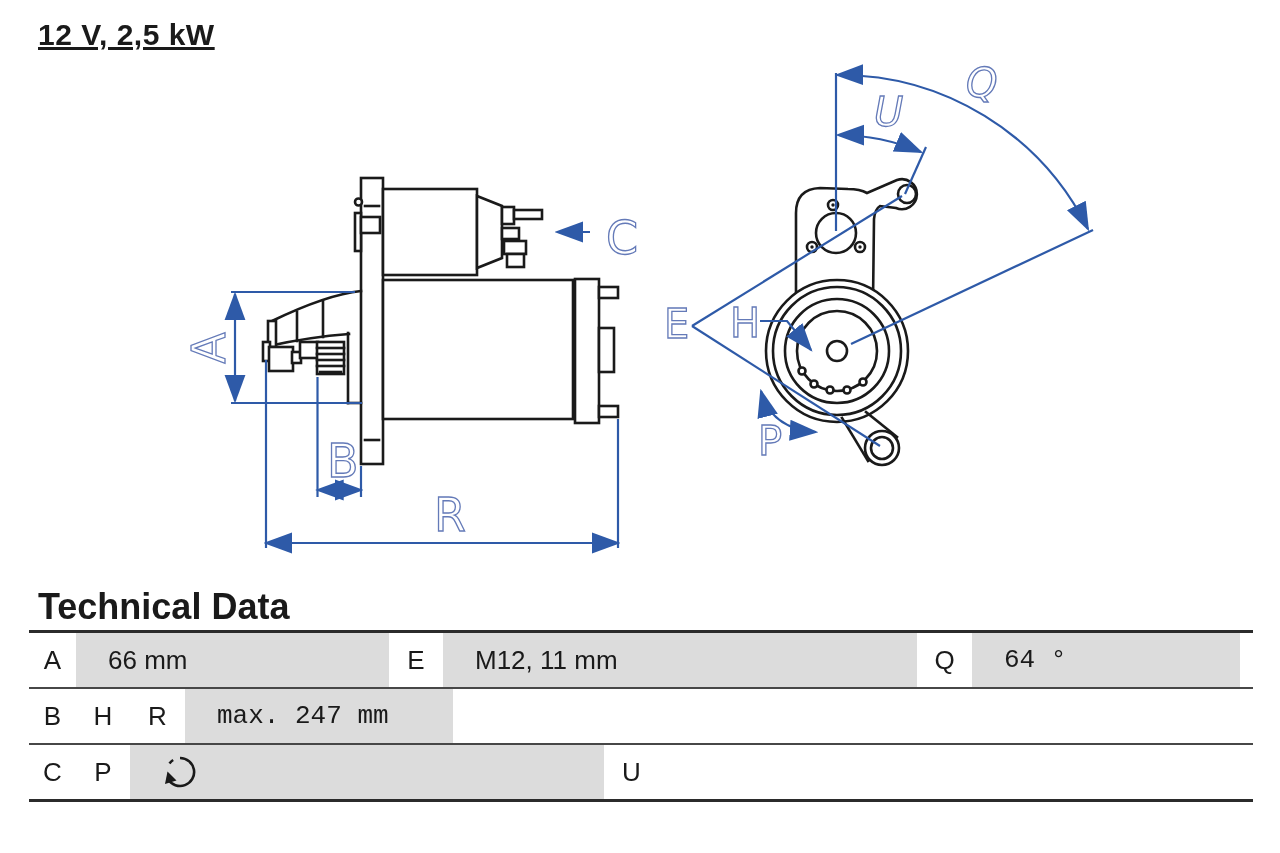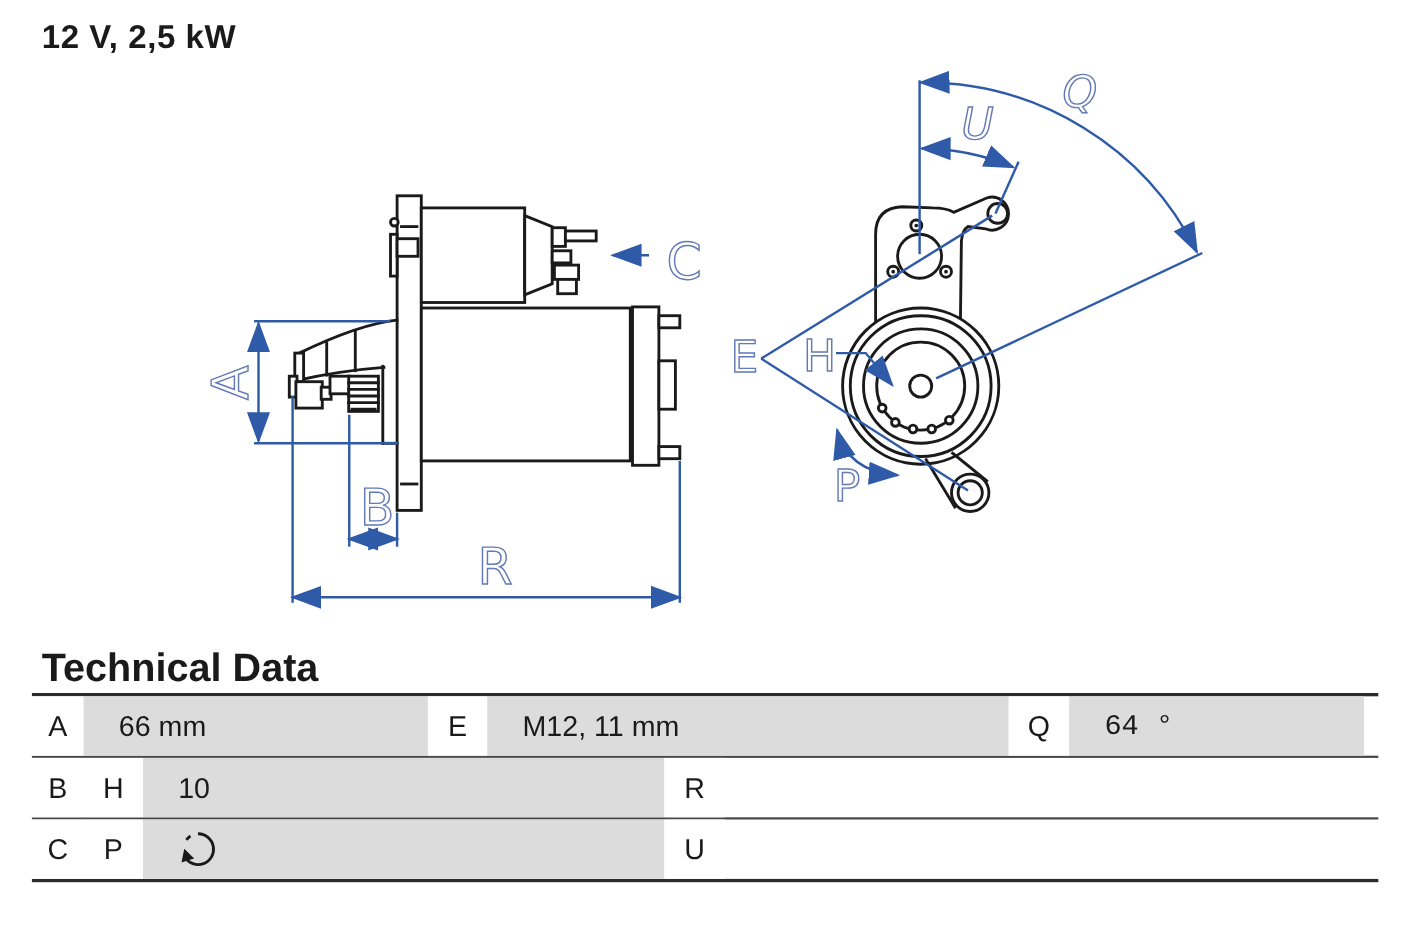--- a/index.html
+++ b/index.html
@@ -8,21 +8,21 @@
     --label-blue:#647ab8;
     --cell-gray:#dcdcdc;
     --text-dark:#1a1a1a;
   }
   html,body{margin:0;padding:0;}
   body{
     width:1280px;height:853px;position:relative;background:#ffffff;
     font-family:"Liberation Sans", sans-serif;color:var(--text-dark);overflow:hidden;
   }
   .title{
-    position:absolute;left:38px;top:18px;font-size:30px;font-weight:600;letter-spacing:.5px;
+    position:absolute;left:38px;top:18px;font-size:30px;font-weight:600;letter-spacing:.5px;text-decoration:underline;
   }
   .heading{
     position:absolute;left:38px;top:586px;font-size:36px;font-weight:700;
   }
   svg.drawing{position:absolute;left:0;top:0;}
   .blk{stroke:var(--line-black);stroke-width:2.6;fill:none;stroke-linejoin:miter;stroke-linecap:square;}
   .blkf{stroke:var(--line-black);stroke-width:2.6;fill:#ffffff;stroke-linejoin:miter;}
   .dim{stroke:var(--dim-blue);stroke-width:2.2;fill:none;stroke-linecap:butt;}
   .cad{font-family:"DejaVu Sans", sans-serif;fill:none;stroke:var(--label-blue);stroke-width:1.3px;}
   .cadL{font-size:46px;}
@@ -193,22 +193,22 @@
     <div class="lcell w1">A</div>
     <div class="vcell w2">66 mm</div>
     <div class="lcell w3">E</div>
     <div class="vcell w4">M12, 11 mm</div>
     <div class="lcell w5">Q</div>
     <div class="vcell w6">64 °</div>
   </div>
   <div class="trow">
     <div class="lcell w1">B</div>
     <div class="lcell w3">H</div>
-    <div class="vcell w4">10</div>
     <div class="lcell w5">R</div>
+    <div class="vcell w6">max. 247 mm</div>
   </div>
   <div class="trow">
     <div class="lcell w1">C</div>
     <div class="lcell w3">P</div>
     <div class="vcell w4">
 
       <svg width="36" height="36" viewBox="0 0 36 36">
         <path d="M18 4 A14 14 0 1 1 6 25" fill="none" stroke="#1a1a1a" stroke-width="2.6"></path>
         <path d="M7.5 9.5 A14 14 0 0 1 14 4.6" fill="none" stroke="#1a1a1a" stroke-width="2.6" stroke-dasharray="5 4"></path>
         <path d="M3 30 L5.5 17.5 L14.5 26.5 Z" fill="#1a1a1a"></path>

